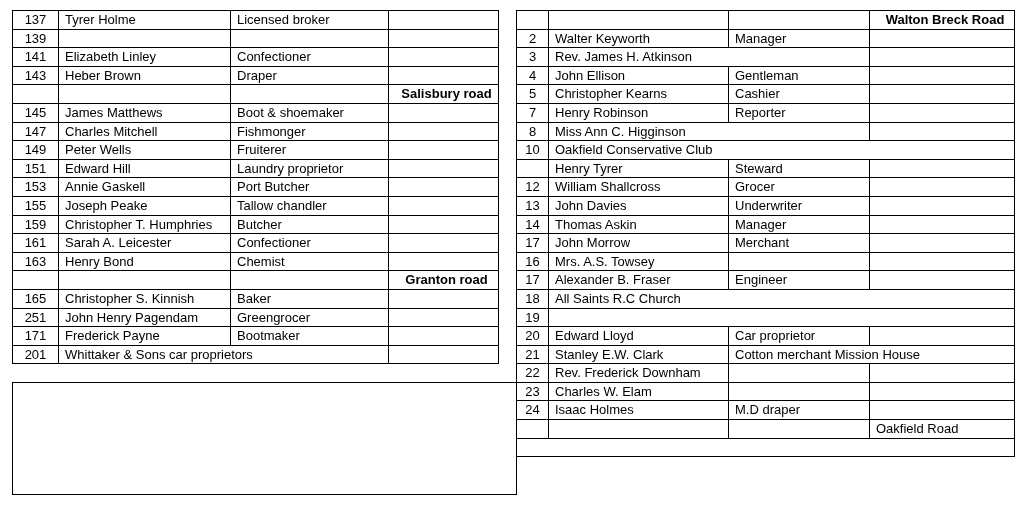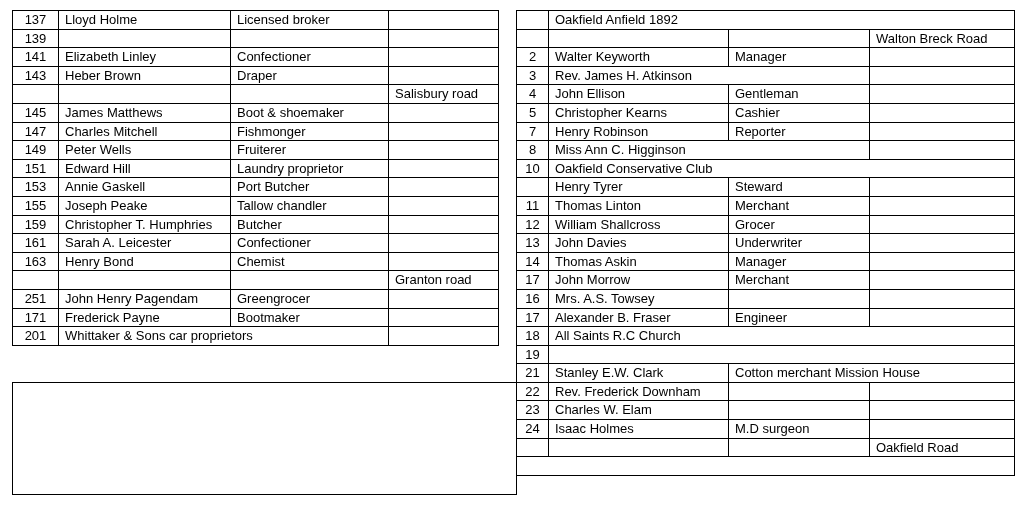--- a/index.html
+++ b/index.html
@@ -20,21 +20,21 @@
   table.dir tr { height: 18.6px; }
   table.dir td {
     border: 1px solid #000000;
     padding: 0 0 0 6px;
     line-height: 17.6px;
     white-space: nowrap;
     overflow: hidden;
     vertical-align: middle;
   }
   table.dir td.num { text-align: center; padding: 0; }
-  table.dir td.bold { font-weight: normal; }
+  table.dir td.bold { font-weight: bold; text-align: center; }
   #left-table  { left: 12px;  top: 10px; width: 486px; }
   #right-table { left: 516px; top: 10px; width: 498px; }
   #footer-box {
     position: absolute;
     box-sizing: border-box;
     left: 12px; top: 382px;
     width: 505px; height: 112.5px;
     border: 1px solid #000000;
     background: #ffffff;
   }
@@ -47,21 +47,21 @@
   <table class="dir" id="left-table">
     <colgroup>
       <col style="width:46px">
         <col style="width:172px">
         <col style="width:158px">
         <col style="width:110px">
     </colgroup>
     <tbody>
         <tr>
       <td class="num">137</td>
-      <td>Lloyd Holme</td>
+      <td>Tyrer Holme</td>
       <td>Licensed broker</td>
       <td></td>
     </tr>
     <tr>
       <td class="num">139</td>
       <td></td>
       <td></td>
       <td></td>
     </tr>
     <tr>
@@ -134,20 +134,26 @@
       <td class="num">163</td>
       <td>Henry Bond</td>
       <td>Chemist</td>
       <td></td>
     </tr>
     <tr>
       <td class="num"></td>
       <td></td>
       <td></td>
       <td class="bold">Granton road</td>
+    </tr>
+    <tr>
+      <td class="num">165</td>
+      <td>Christopher S. Kinnish</td>
+      <td>Baker</td>
+      <td></td>
     </tr>
     <tr>
       <td class="num">251</td>
       <td>John Henry Pagendam</td>
       <td>Greengrocer</td>
       <td></td>
     </tr>
     <tr>
       <td class="num">171</td>
       <td>Frederick Payne</td>
@@ -165,24 +171,20 @@
   <div id="footer-box"></div>
 
   <table class="dir" id="right-table">
     <colgroup>
       <col style="width:32px">
         <col style="width:180px">
         <col style="width:141px">
         <col style="width:145px">
     </colgroup>
     <tbody>
-        <tr>
-      <td class="num"></td>
-      <td colspan="3">Oakfield Anfield 1892</td>
-    </tr>
     <tr>
       <td class="num"></td>
       <td></td>
       <td></td>
       <td class="bold">Walton Breck Road</td>
     </tr>
     <tr>
       <td class="num">2</td>
       <td>Walter Keyworth</td>
       <td>Manager</td>
@@ -220,26 +222,20 @@
       <td class="num">10</td>
       <td colspan="3">Oakfield Conservative Club</td>
     </tr>
     <tr>
       <td class="num"></td>
       <td>Henry Tyrer</td>
       <td>Steward</td>
       <td></td>
     </tr>
     <tr>
-      <td class="num">11</td>
-      <td>Thomas Linton</td>
-      <td>Merchant</td>
-      <td></td>
-    </tr>
-    <tr>
       <td class="num">12</td>
       <td>William Shallcross</td>
       <td>Grocer</td>
       <td></td>
     </tr>
     <tr>
       <td class="num">13</td>
       <td>John Davies</td>
       <td>Underwriter</td>
       <td></td>
@@ -270,40 +266,46 @@
     </tr>
     <tr>
       <td class="num">18</td>
       <td colspan="3">All Saints R.C Church</td>
     </tr>
     <tr>
       <td class="num">19</td>
       <td colspan="3"></td>
     </tr>
     <tr>
+      <td class="num">20</td>
+      <td>Edward Lloyd</td>
+      <td>Car proprietor</td>
+      <td></td>
+    </tr>
+    <tr>
       <td class="num">21</td>
       <td>Stanley E.W.  Clark</td>
       <td colspan="2">Cotton merchant Mission House</td>
     </tr>
     <tr>
       <td class="num">22</td>
       <td>Rev. Frederick Downham</td>
       <td></td>
       <td></td>
     </tr>
     <tr>
       <td class="num">23</td>
       <td>Charles W. Elam</td>
       <td></td>
       <td></td>
     </tr>
     <tr>
       <td class="num">24</td>
       <td>Isaac Holmes</td>
-      <td>M.D surgeon</td>
+      <td>M.D draper</td>
       <td></td>
     </tr>
     <tr>
       <td class="num"></td>
       <td></td>
       <td></td>
       <td>Oakfield Road</td>
     </tr>
     <tr>
       <td colspan="4"></td>

